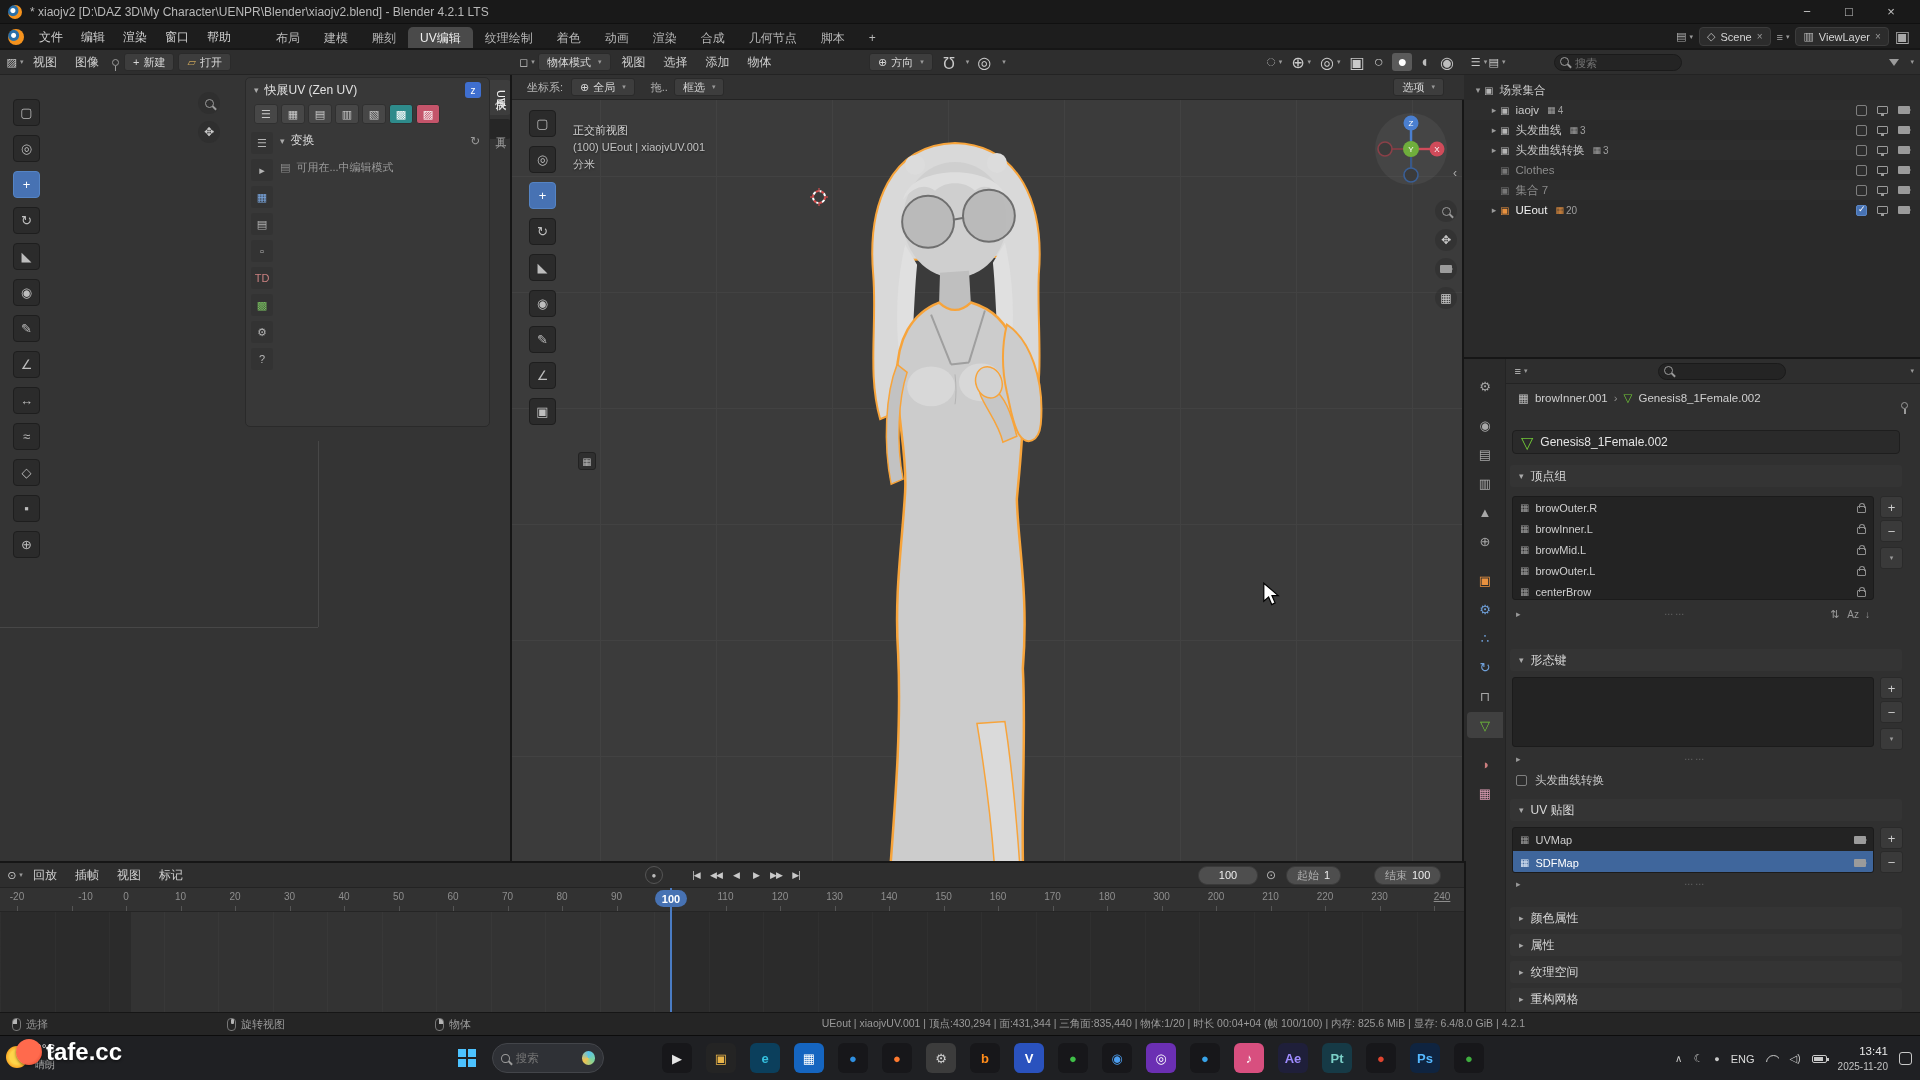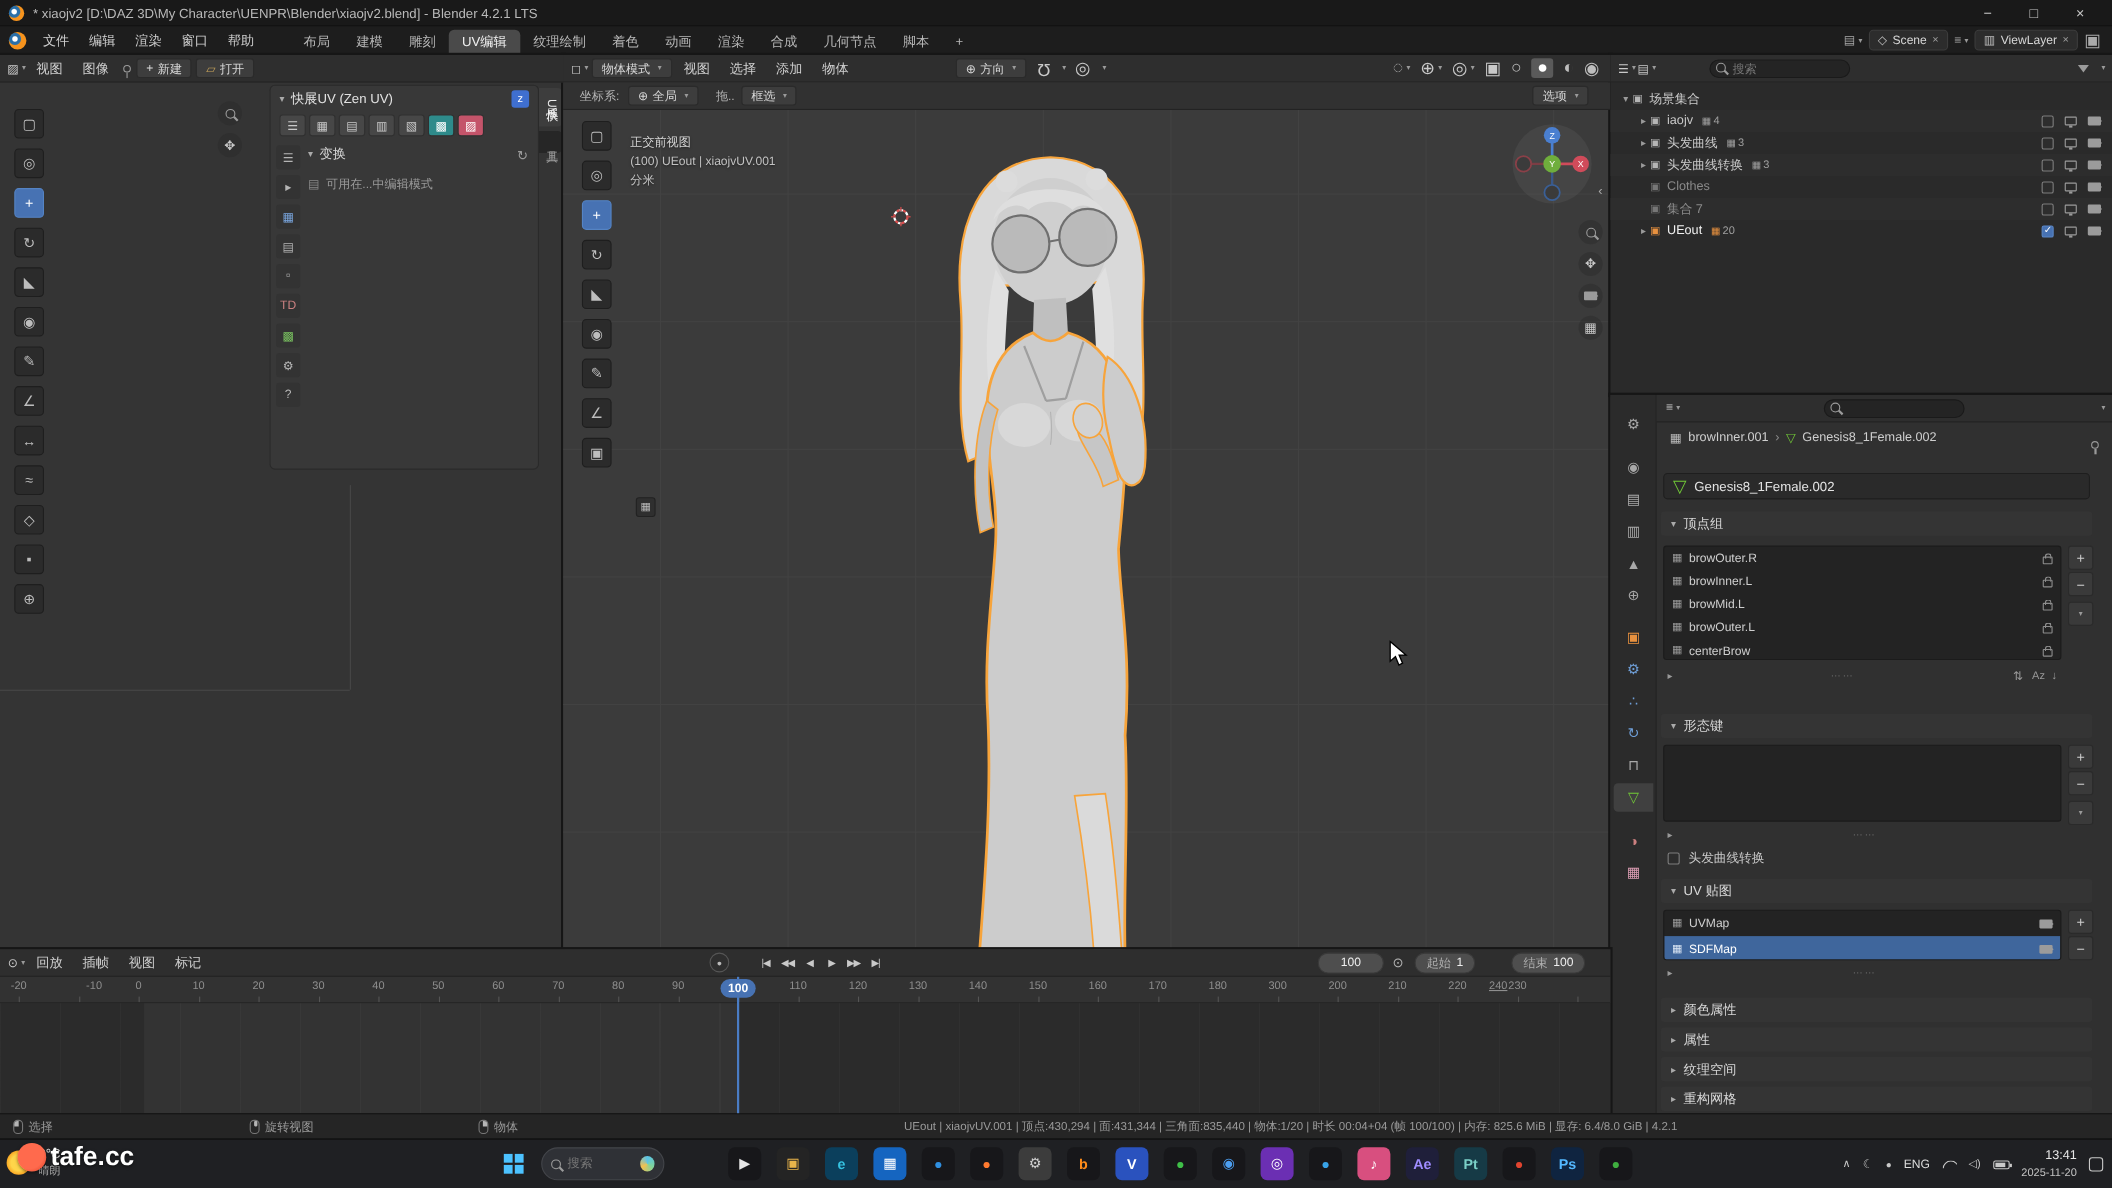--- a/index.html
+++ b/index.html
@@ -697,21 +697,21 @@
         <span class="tick" style="left: 1161.5px;">300</span>
         <span style="position: absolute; bottom: 0px; width: 1px; height: 5px; background: rgb(85, 85, 85); left: 1161.5px;"></span>
         <span class="tick" style="left: 1216px;">200</span>
         <span style="position: absolute; bottom: 0px; width: 1px; height: 5px; background: rgb(85, 85, 85); left: 1216px;"></span>
         <span class="tick" style="left: 1270.5px;">210</span>
         <span style="position: absolute; bottom: 0px; width: 1px; height: 5px; background: rgb(85, 85, 85); left: 1270.5px;"></span>
         <span class="tick" style="left: 1325px;">220</span>
         <span style="position: absolute; bottom: 0px; width: 1px; height: 5px; background: rgb(85, 85, 85); left: 1325px;"></span>
         <span class="tick" style="left: 1379.5px;">230</span>
         <span style="position: absolute; bottom: 0px; width: 1px; height: 5px; background: rgb(85, 85, 85); left: 1379.5px;"></span>
-        <span class="tick" style="left: 1362px; text-decoration: underline;">240</span>
+        <span class="tick" style="left: 1442px; text-decoration: underline;">240</span>
         <span style="position: absolute; bottom: 0px; width: 1px; height: 5px; background: rgb(85, 85, 85); left: 1434px;"></span>
       </div>
     <div id="tl-tracks" style="position:absolute;left:0;top:49px;right:0;bottom:0;background:#2b2b2b;background-image:repeating-linear-gradient(to right,rgba(255,255,255,0.025) 0 1px,transparent 1px 54.5px)">
       <div id="tl-range" style="position: absolute; top: 0px; bottom: 0px; background: rgba(255, 255, 255, 0.04); left: 131.45px; width: 539.55px;"></div>
     </div>
     <div id="playhead-line" style="position: absolute; top: 25px; bottom: 0px; width: 2px; background: rgb(74, 124, 196); z-index: 8; left: 670px;"></div>
     <div id="playhead-badge" style="position: absolute; top: 27px; height: 17px; min-width: 32px; background: rgb(71, 114, 179); border-radius: 9px; color: rgb(255, 255, 255); font-size: 11px; font-weight: bold; display: flex; align-items: center; justify-content: center; z-index: 9; left: 655px;">100</div>
   </div>
 
   <div id="statusbar">

